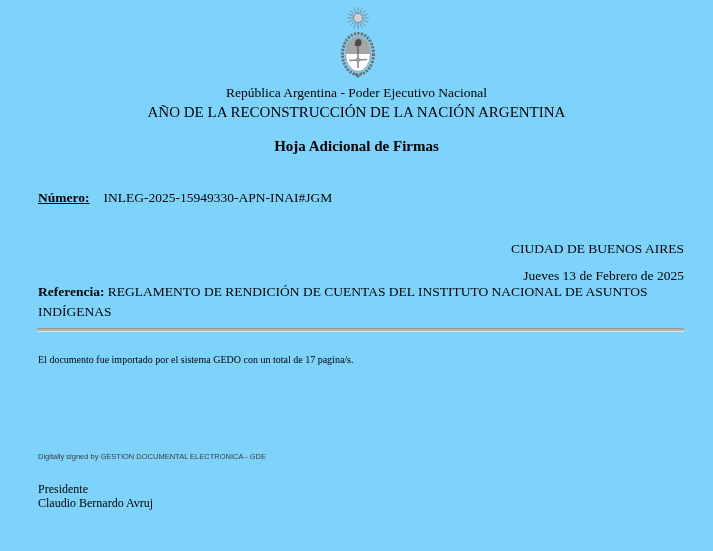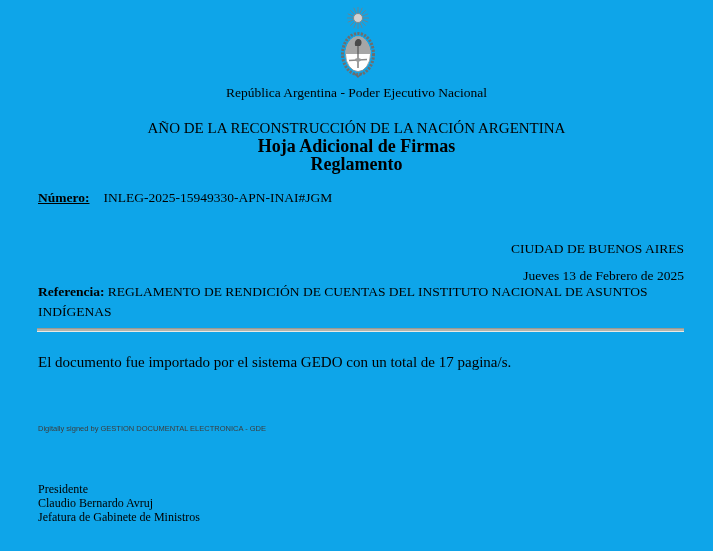--- a/index.html
+++ b/index.html
@@ -1,36 +1,36 @@
 <!DOCTYPE html>
 <html><head>
 <meta charset="utf-8">
 <style>
   html,body{margin:0;padding:0;background:#ffffff;}
   .page{
-    position:relative;width:713px;height:551px;background:#0ea5e9;
+    position:relative;width:713px;height:551px;background:#7dd3fc;
     font-family:"Liberation Serif", serif;color:#000;overflow:hidden;
   }
   .coa{position:absolute;left:318px;top:6px;width:80px;height:74px;}
   .hdr{position:absolute;top:84px;left:0;width:713px;text-align:center;}
   .hdr-l1{font-size:13.5px;line-height:17px;}
-  .hdr-l2{font-size:15px;line-height:19px;margin-top:18px;}
+  .hdr-l2{font-size:15px;line-height:19px;margin-top:2px;}
   .title{position:absolute;top:137px;left:0;width:713px;text-align:center;font-weight:bold;}
-  .title div{font-size:18px;line-height:18px;}
+  .title div{font-size:15px;line-height:18px;}
   .numero{position:absolute;top:190px;left:38px;font-size:13.5px;}
   .numero .lbl{font-weight:bold;text-decoration:underline;}
   .numero .val{margin-left:14px;}
   .placedate{position:absolute;top:241px;right:29px;text-align:right;font-size:13.5px;}
   .placedate .date{margin-top:11px;text-align:right;}
   .referencia{position:absolute;top:282px;left:38px;width:648px;font-size:13.5px;line-height:20px;}
   .referencia .lbl{font-weight:bold;margin-top:37px;}
   .divider{position:absolute;top:328px;left:37px;width:647px;height:2px;
     background:#b3b3ab;border-bottom:1px solid #e9e9e4;border-top:1px solid #9a9a92;}
-  .imported{position:absolute;top:354px;left:38px;font-size:15px;}
-  .digsig{position:absolute;top:424px;left:38px;
+  .imported{position:absolute;top:354px;left:38px;font-size:10px;}
+  .digsig{position:absolute;top:452px;left:38px;
     font-family:"Liberation Sans", sans-serif;font-size:7.5px;line-height:9.5px;color:#3c3c3c;}
   .signer{position:absolute;top:482px;left:38px;font-size:12px;line-height:14px;}
 </style>
 </head>
 <body>
 
 <div class="page">
 
   <div class="coa">
     <svg width="80" height="74" viewBox="0 0 80 74" xmlns="http://www.w3.org/2000/svg">
@@ -71,21 +71,20 @@
     </svg>
   </div>
 
   <div class="hdr">
     <div class="hdr-l1">República Argentina - Poder Ejecutivo Nacional</div>
     <div class="hdr-l2">AÑO DE LA RECONSTRUCCIÓN DE LA NACIÓN ARGENTINA</div>
   </div>
 
   <div class="title">
     <div>Hoja Adicional de Firmas</div>
-    <div>Reglamento</div>
   </div>
 
   <div class="numero">
     <span class="lbl">Número:</span><span class="val">INLEG-2025-15949330-APN-INAI#JGM</span>
   </div>
 
   <div class="placedate">
     <div class="city">CIUDAD DE BUENOS AIRES</div>
     <div class="date">Jueves 13 de Febrero de 2025</div>
   </div>
@@ -99,16 +98,15 @@
 
   <div class="imported">El documento fue importado por el sistema GEDO con un total de 17 pagina/s.</div>
 
   <div class="digsig">
     <div>Digitally signed by GESTION DOCUMENTAL ELECTRONICA - GDE</div>
   </div>
 
   <div class="signer">
     <div>Presidente</div>
     <div>Claudio Bernardo Avruj</div>
-    <div>Jefatura de Gabinete de Ministros</div>
   </div>
 
 </div>
 
 </body></html>

